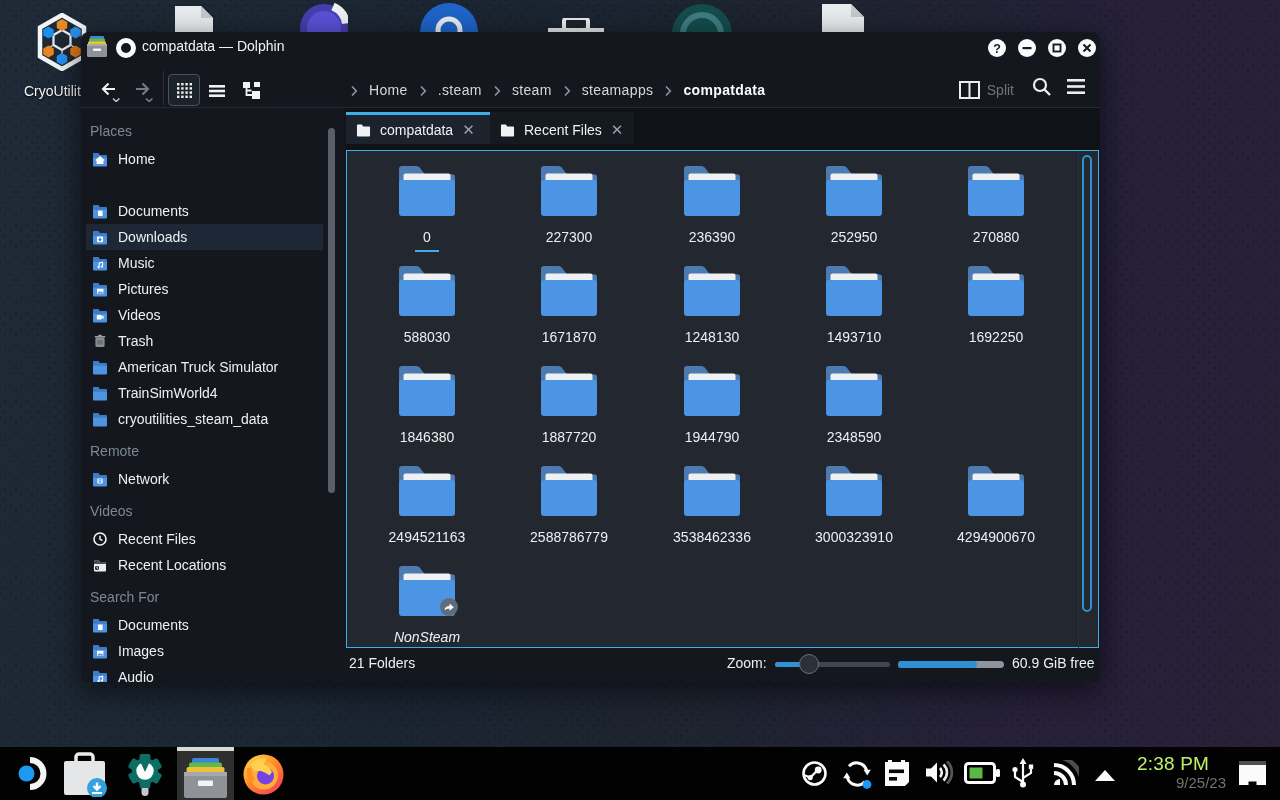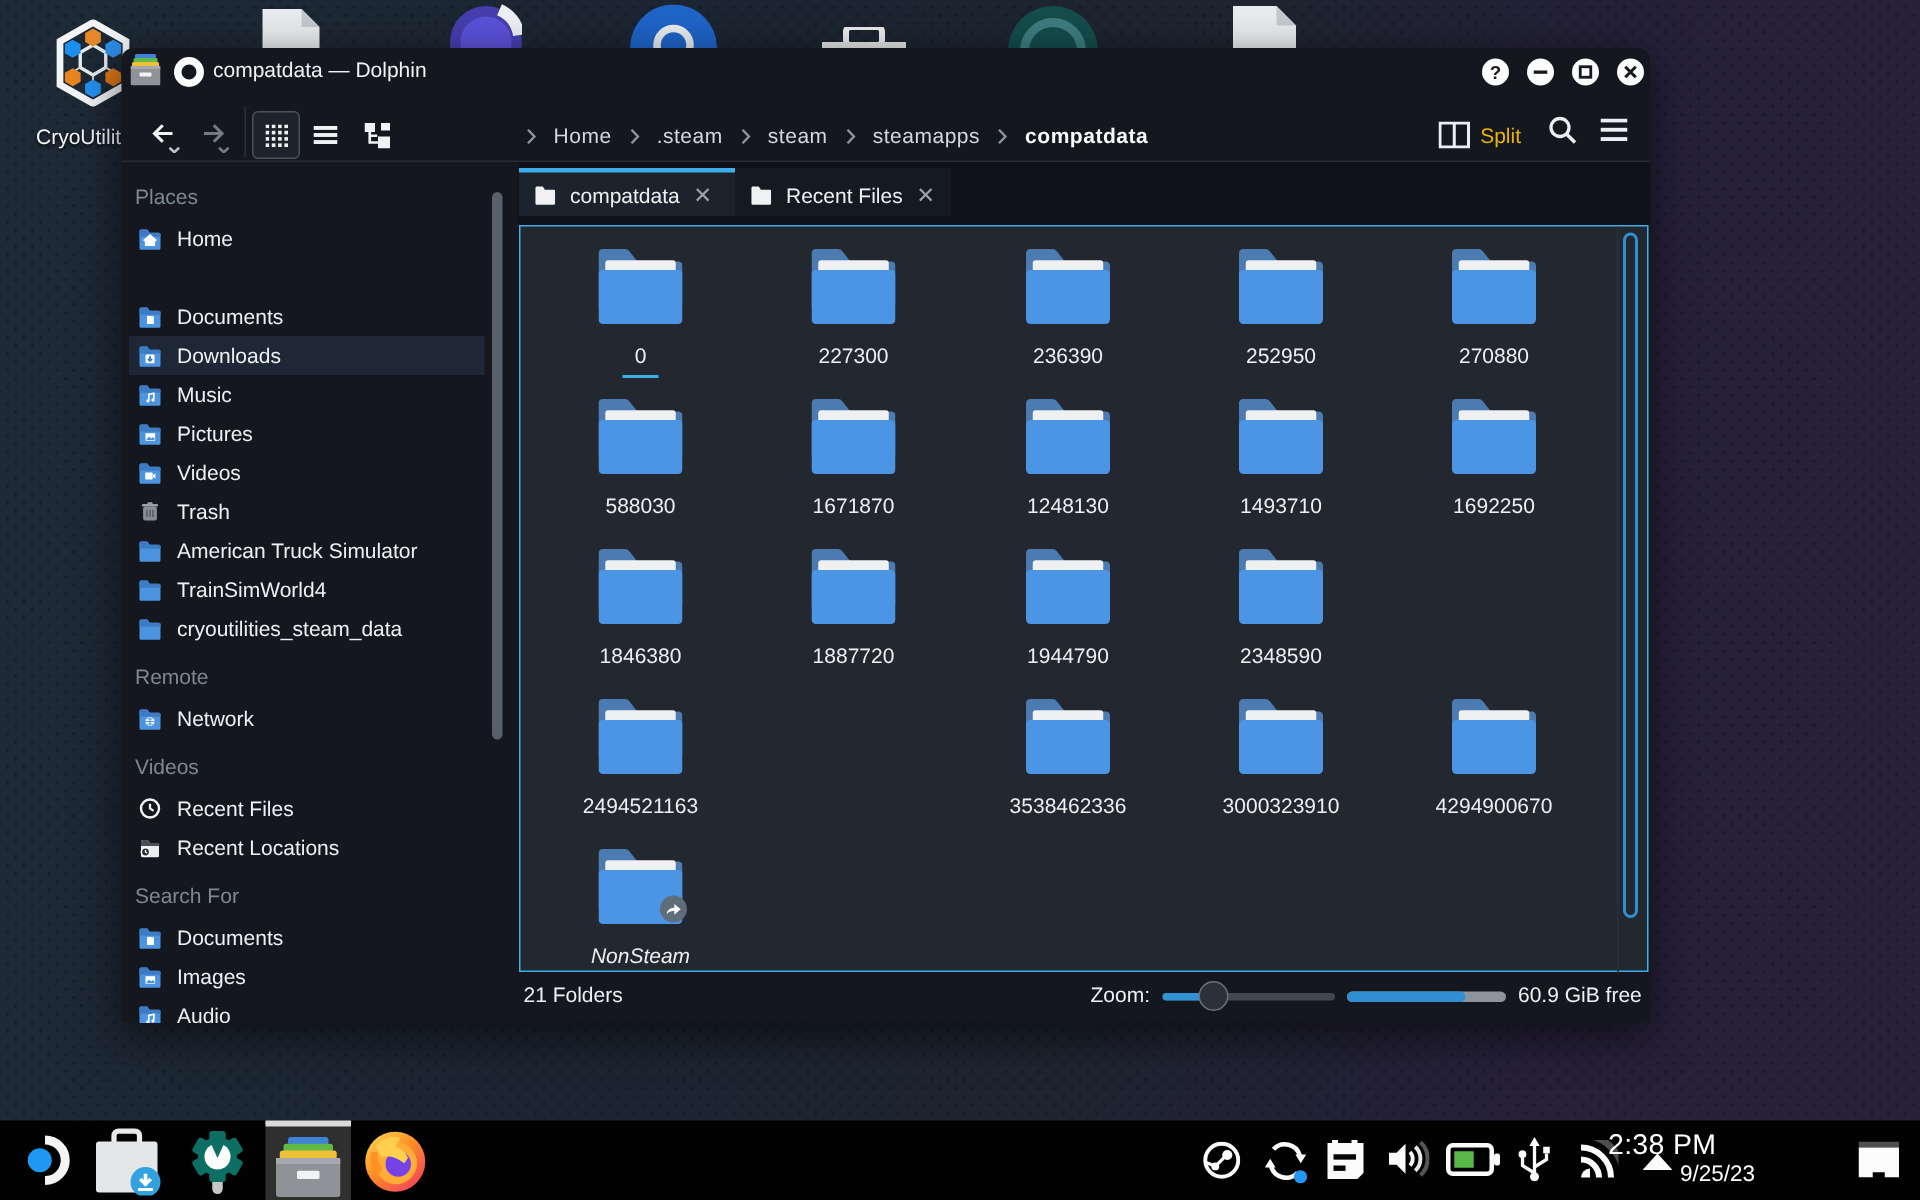--- a/index.html
+++ b/index.html
@@ -20,21 +20,21 @@
 .wbtn { position:absolute; top:7px; width:18px; height:18px; border-radius:50%; background:#fcfcfc; }
 .wbtn svg { position:absolute; left:0; top:0; }
 .toolbar { position:absolute; left:0; top:28px; width:100%; height:48px; border-bottom:1px solid #262b33; }
 .tbtn { position:absolute; top:17px; }
 .gridbtn { position:absolute; left:87px; top:14px; width:32px; height:32px; border:1px solid #4c525b; border-radius:4px; background:#1d232b; }
 .vsep { position:absolute; left:82px; top:11px; width:1px; height:34px; background:#2b3039; }
 .bread { position:absolute; left:269px; top:6px; height:48px; display:flex; align-items:center; gap:11px; }
 .bc { color:#d3d8dd; font-size:14px; letter-spacing:0.35px; }
 .bc.bold { color:#fafbfc; font-weight:bold; }
 .bch { margin-top:1px; }
-.split { position:absolute; right:86px; top:6px; height:48px; display:flex; align-items:center; gap:7px; color:#eab308; font-size:14px; }
+.split { position:absolute; right:86px; top:6px; height:48px; display:flex; align-items:center; gap:7px; color:#737373; font-size:14px; }
 .side { position:absolute; left:0; top:76px; width:264px; height:574px; overflow:hidden; border-bottom-left-radius:3px; }
 .sh { position:absolute; left:9px; height:26px; line-height:26px; color:#7d8893; font-size:14px; }
 .si { position:absolute; left:0; width:322px; height:26px; display:flex; align-items:center; padding-left:11px; }
 .si.sel { background:#1d2735; width:237px; margin-left:5px; padding-left:6px; }
 .sic { width:16px; height:16px; margin-right:10px; flex:none; display:flex; }
 .sil { color:#eef1f3; font-size:14px; white-space:nowrap; }
 .sscroll { position:absolute; left:247px; top:20px; width:7px; height:365px; border-radius:3.5px; background:#596069; }
 .tabs { position:absolute; left:264px; top:76px; width:755px; height:42px; background:#0f1318; }
 .tab { position:absolute; top:4px; height:32px; display:flex; align-items:center; padding:0 10px; white-space:nowrap; }
 .tab svg { flex:none; }
@@ -49,22 +49,22 @@
 .flab { position:absolute; left:0; top:65px; width:142px; text-align:center; color:#edeff1; font-size:14px; }
 .ul { position:absolute; left:59px; top:86px; width:24px; height:2px; background:#3daee9; }
 .vtrack { position:absolute; left:731px; top:0; width:1px; height:498px; background:#2b3039; }
 .vscroll { position:absolute; left:735px; top:4px; width:10px; height:457px; border:2px solid #3090cf; border-radius:5px; background:#1d2610; background:transparent; }
 .status { position:absolute; left:264px; top:616px; width:755px; height:34px; }
 .stext { position:absolute; top:7px; color:#eef1f3; font-size:14px; white-space:nowrap; }
 .panel { position:absolute; z-index:10; left:0; top:747px; width:1280px; height:53px; background:#020202; }
 .pi { position:absolute; }
 .actile { position:absolute; left:177px; top:0; width:57px; height:53px; background:#2f2f2f; }
 .acbar { position:absolute; left:177px; top:0; width:57px; height:4px; background:#dadada; }
-.clock1 { position:absolute; left:1072px; top:6px; width:106px; text-align:left; color:#ffffff; font-size:19px; letter-spacing:0.2px; }
-.clock2 { position:absolute; left:1120px; top:27px; width:106px; text-align:left; color:#ffffff; font-size:15px; }
+.clock1 { position:absolute; left:1120px; top:6px; width:106px; text-align:center; color:#bef264; font-size:19px; letter-spacing:0.2px; }
+.clock2 { position:absolute; left:1120px; top:27px; width:106px; text-align:right; color:#737373; font-size:15px; }
 </style></head>
 <body>
 <div class="desk">
 
 <div class="dico" style="left:171px;top:6px"><svg width="46" height="28" viewBox="0 0 46 28">
         <path d="M4 0 H30 L42 12 V28 H4 z" fill="#e9ecee"></path>
         <path d="M30 0 L42 12 H30 z" fill="#c3c9ce"></path>
       </svg></div>
 <div class="dico" style="left:300px;top:2px"><svg width="48" height="30" viewBox="0 0 48 30">
         <circle cx="24" cy="26" r="24" fill="#453fae"></circle>
@@ -535,20 +535,28 @@
 <div class="flab" style="">2348590</div>
         </div>
 <div class="cell" style="left:9px;top:313px">
 <div class="fico"><svg width="56" height="51" viewBox="0 0 56 51">
 <path d="M0 40 V4 q0-3 3-3 h14.5 q2 0 3.2 1.6 l4.2 5.4 q1 1.3 2.8 1.3 h25.3 q3 0 3 3 v26 z" fill="#4b7bb0"></path>
 <rect x="4.5" y="8.5" width="47" height="11" rx="2" fill="#eef0f2"></rect>
 <rect x="0" y="15" width="56" height="36" rx="3" fill="#4c94e4"></rect>
 </svg></div>
 <div class="flab" style="">2494521163</div>
         </div>
+<div class="cell" style="left:151px;top:313px">
+<div class="fico"><svg width="56" height="51" viewBox="0 0 56 51">
+<path d="M0 40 V4 q0-3 3-3 h14.5 q2 0 3.2 1.6 l4.2 5.4 q1 1.3 2.8 1.3 h25.3 q3 0 3 3 v26 z" fill="#4b7bb0"></path>
+<rect x="4.5" y="8.5" width="47" height="11" rx="2" fill="#eef0f2"></rect>
+<rect x="0" y="15" width="56" height="36" rx="3" fill="#4c94e4"></rect>
+</svg></div>
+<div class="flab" style="">2588786779</div>
+        </div>
 <div class="cell" style="left:294px;top:313px">
 <div class="fico"><svg width="56" height="51" viewBox="0 0 56 51">
 <path d="M0 40 V4 q0-3 3-3 h14.5 q2 0 3.2 1.6 l4.2 5.4 q1 1.3 2.8 1.3 h25.3 q3 0 3 3 v26 z" fill="#4b7bb0"></path>
 <rect x="4.5" y="8.5" width="47" height="11" rx="2" fill="#eef0f2"></rect>
 <rect x="0" y="15" width="56" height="36" rx="3" fill="#4c94e4"></rect>
 </svg></div>
 <div class="flab" style="">3538462336</div>
         </div>
 <div class="cell" style="left:436px;top:313px">
 <div class="fico"><svg width="56" height="51" viewBox="0 0 56 51">

